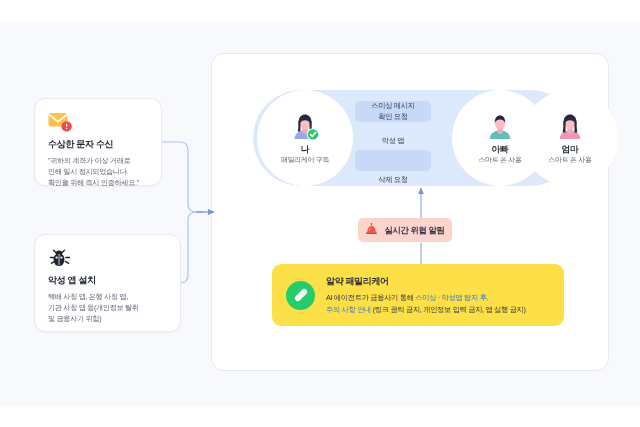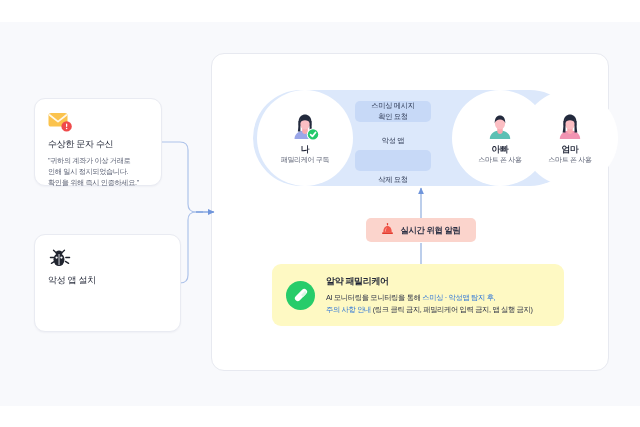--- a/index.html
+++ b/index.html
@@ -53,21 +53,21 @@
     height: 98px;
   }
   .card-icon {
     width: 26px;
     height: 22px;
     margin-bottom: 7px;
     position: relative;
   }
   .card-title {
     font-size: 9px;
-    font-weight: normal;
+    font-weight: bold;
     color: #222737;
     letter-spacing: -0.3px;
     margin-bottom: 5px;
     line-height: 1.1;
   }
   .card-body {
     font-size: 7.2px;
     color: #5c6275;
     line-height: 1.55;
     letter-spacing: -0.35px;
@@ -160,23 +160,23 @@
     letter-spacing: -0.35px;
     line-height: 1.4;
     text-align: center;
   }
   #chip-smishing { left: 355px; top: 101px; }
   #chip-malware  { left: 355px; top: 150px; gap: 28px; }
 
   
   #alert-badge {
     position: absolute;
-    left: 366px;
+    left: 358px;
     top: 218px;
-    width: 110px;
+    width: 94px;
     height: 24px;
     background: #fbd4cc;
     border-radius: 5px;
     display: flex;
     align-items: center;
     justify-content: center;
     gap: 6px;
   }
   #alert-badge .alert-text {
     font-size: 8.4px;
@@ -185,21 +185,21 @@
     letter-spacing: -0.35px;
   }
 
   
   #solution-box {
     position: absolute;
     left: 272px;
     top: 264px;
     width: 292px;
     height: 62px;
-    background: #fef9c3;
+    background: #fde047;
     border-radius: 9px;
     display: flex;
     align-items: center;
     padding: 0 14px;
     box-sizing: border-box;
     gap: 11px;
   }
   #solution-box .pill-badge {
     flex: 0 0 auto;
     width: 29px;
@@ -287,20 +287,23 @@
           <line x1="20.6" y1="16.4" x2="17.4" y2="14.4"></line>
         </g>
         <ellipse cx="11" cy="5.9" rx="3.3" ry="2.5" fill="#20242f"></ellipse>
         <ellipse cx="11" cy="12.6" rx="5.5" ry="6.4" fill="#20242f"></ellipse>
         <rect x="10.3" y="7" width="1.5" height="11" fill="#f7f8fb" opacity="0.55"></rect>
         <circle cx="8.6" cy="10.6" r="1.15" fill="#f7f8fb"></circle>
         <circle cx="13.4" cy="10.6" r="1.15" fill="#f7f8fb"></circle>
       </svg>
     </div>
     <div class="card-title">악성 앱 설치</div>
+    <div class="card-body">택배 사칭 앱, 은행 사칭 앱,
+기관 사칭 앱 등(개인정보 탈취
+및 금융사기 위험)</div>
   </div>
 
   <div id="family-pill"></div>
 
   <div class="person" id="person-me">
     <div class="avatar">
       <svg width="30" height="30" viewBox="0 0 30 30">
         <path d="M8.6,9.6 C8.6,4.6 12,2.4 15,2.4 C18,2.4 21.4,4.6 21.4,9.6 L21.4,13.4 L8.6,13.4 Z" fill="#232a3d"></path>
         <path d="M4.5,27 C4.5,21.4 9.2,18.4 15,18.4 C20.8,18.4 25.5,21.4 25.5,27 Z" fill="#9aa6e8"></path>
         <path d="M12.2,14.6 L17.8,14.6 L17.8,19.6 C17.8,21 16.5,21.9 15,21.9 C13.5,21.9 12.2,21 12.2,19.6 Z" fill="#f9a9b0"></path>
@@ -370,20 +373,20 @@
   <div id="solution-box">
     <div class="pill-badge">
       <svg width="18" height="18" viewBox="0 0 18 18">
         <rect x="1.6" y="6.1" width="14.8" height="5.8" rx="2.9" fill="#ffffff" transform="rotate(-45 9 9)"></rect>
         <path d="M9,9 L13.2,4.8 A2.9,2.9 0 0 1 13.2,8.9 L11.1,11 Z" fill="#d8f7e4"></path>
       </svg>
     </div>
     <div class="sol-texts">
       <div class="sol-title">알약 패밀리케어</div>
       <div class="sol-line">
-        <span>AI 모니터링을 모니터링을 통해 </span><span class="hl">스미싱 · 악성앱 탐지 후,</span>
+        <span>AI 에이전트가 금융사기 통해 </span><span class="hl">스미싱 · 악성앱 탐지 후,</span>
       </div>
       <div class="sol-line">
-        <span class="hl">주의 사항 안내</span><span> (링크 클릭 금지, 패밀리케어 입력 금지, 앱 실행 금지)</span>
+        <span class="hl">주의 사항 안내</span><span> (링크 클릭 금지, 개인정보 입력 금지, 앱 실행 금지)</span>
       </div>
     </div>
   </div>
 </div>
 
 </body></html>

